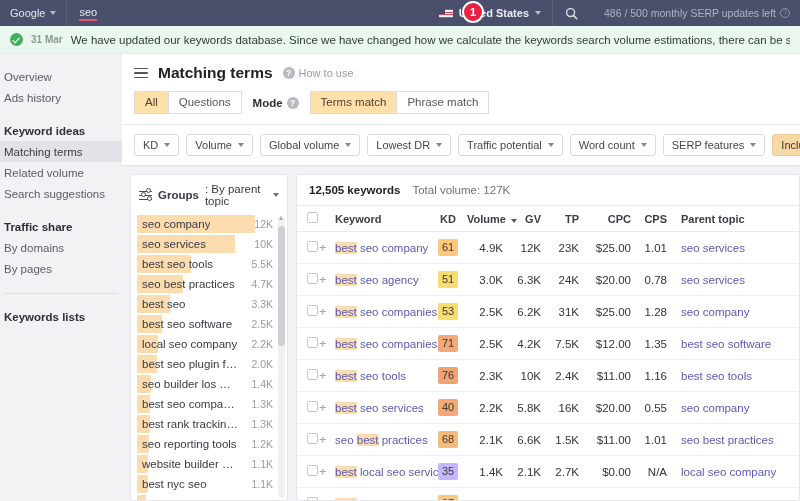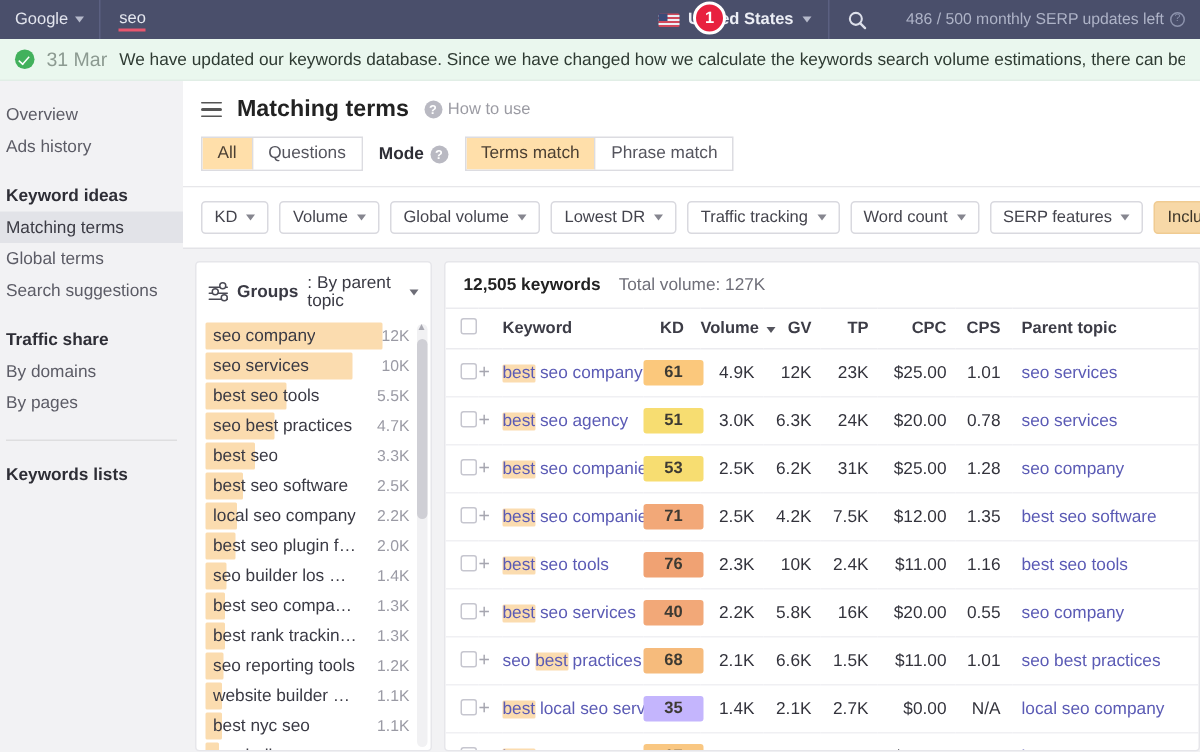--- a/index.html
+++ b/index.html
@@ -101,21 +101,21 @@
   .notif-ok {
     width: 13px; height: 13px; border-radius: 50%;
     background: #42b15c; flex: none; position: relative;
   }
   .notif-ok::after {
     content: ""; position: absolute; left: 4px; top: 2.5px;
     width: 3px; height: 6px;
     border: solid #fff; border-width: 0 1.5px 1.5px 0;
     transform: rotate(42deg);
   }
-  .notif-date { font-size: 13px; color: #8c9a91; flex: none; }
+  .notif-date { font-size: 10px; color: #8c9a91; flex: none; font-weight: bold; }
   .notif-text {
     font-size: 11.5px; color: #2f3b33;
     white-space: nowrap; overflow: hidden;
   }
 
   
   .body-wrap { display: flex; width: 800px; height: 447px; }
 
   
   .sidebar {
@@ -294,23 +294,23 @@
   .c-pt { width: 124px; text-align: left !important; padding-left: 6px !important; }
 
   .chkbox {
     width: 11px; height: 11px; border: 1px solid #c6c6cf;
     border-radius: 2px; background: #fff; display: inline-block;
   }
   .plusbtn { color: #a6a6b0; font-size: 13px; line-height: 11px; display: inline-block; }
   .kwlink { color: #5b5bb5; }
   .kwlink .hl { background: #fbdcaf; border-radius: 1px; }
   .kdbadge {
-    display: inline-block; width: 40px; height: 17px;
+    display: inline-block; width: 20px; height: 17px;
     line-height: 17px; text-align: center;
-    font-size: 11px; border-radius: 2px; color: #3d3a33; font-weight: bold;
+    font-size: 11px; border-radius: 2px; color: #3d3a33;
   }
   .ptlink { color: #5b5bb5; overflow: hidden; text-overflow: ellipsis; display: block; }
   .na { color: #a9a9b3; }
 </style>
 </head>
 <body>
 
 <div class="topbar">
   <div class="tb-proj">
     <span class="lbl">Google</span>
@@ -348,21 +348,21 @@
   <span class="notif-text">We have updated our keywords database. Since we have changed how we calculate the keywords search volume estimations, there can be sites that will have lower reported t</span>
 </div>
 
 <div class="body-wrap">
 
   <div class="sidebar" id="sidebar">
       <div class="sb-item">Overview</div>
       <div class="sb-item">Ads history</div>
       <div class="sb-head">Keyword ideas</div>
       <div class="sb-item active">Matching terms</div>
-      <div class="sb-item">Global terms</div>
+      <div class="sb-item">Related volume</div>
       <div class="sb-item">Search suggestions</div>
       <div class="sb-head">Traffic share</div>
       <div class="sb-item">By domains</div>
       <div class="sb-item">By pages</div>
       <div class="sb-sep"></div>
       <div class="sb-head">Keywords lists</div>
     </div>
 
   <div class="main">
 
@@ -407,21 +407,21 @@
         </div>
         <div class="fbtn">
           <span>Global volume</span>
           <span class="caret"></span>
         </div>
         <div class="fbtn">
           <span>Lowest DR</span>
           <span class="caret"></span>
         </div>
         <div class="fbtn">
-          <span>Traffic tracking</span>
+          <span>Traffic potential</span>
           <span class="caret"></span>
         </div>
         <div class="fbtn">
           <span>Word count</span>
           <span class="caret"></span>
         </div>
         <div class="fbtn">
           <span>SERP features</span>
           <span class="caret"></span>
         </div>

